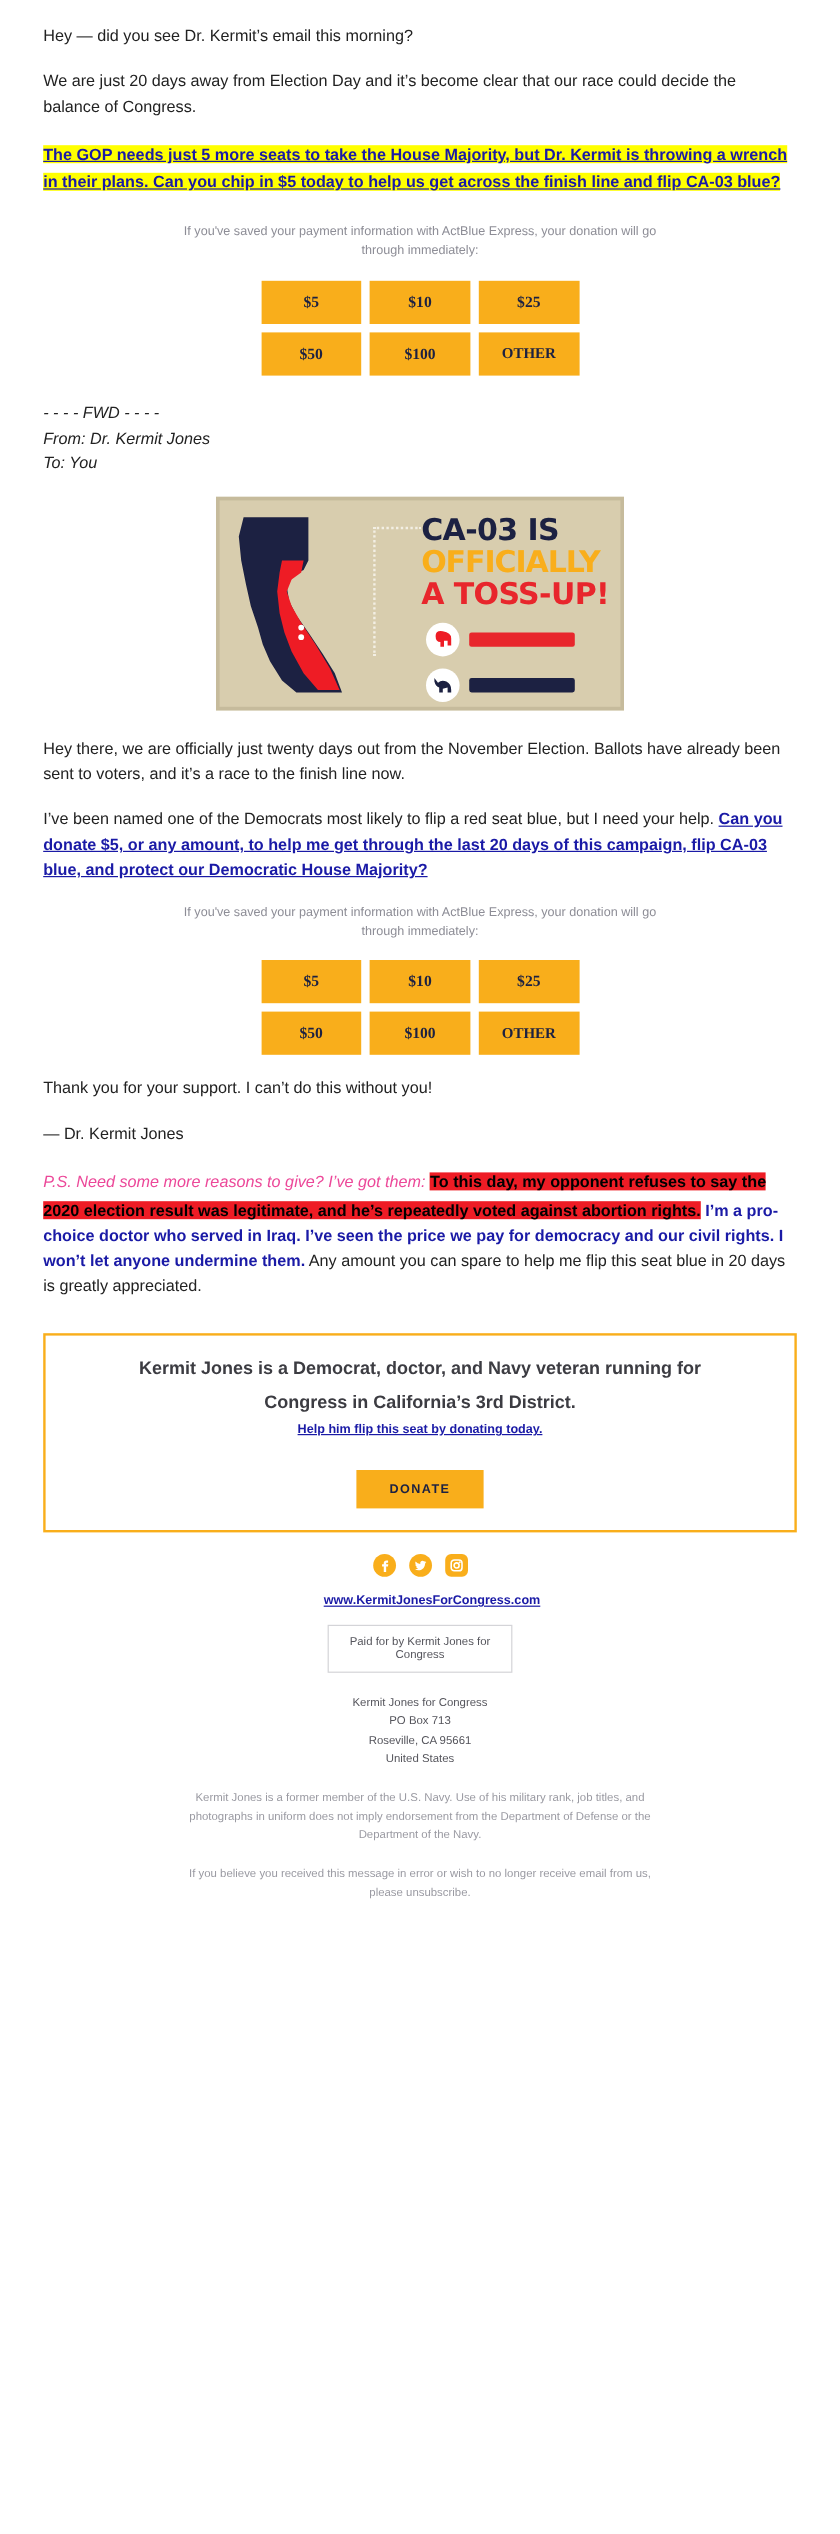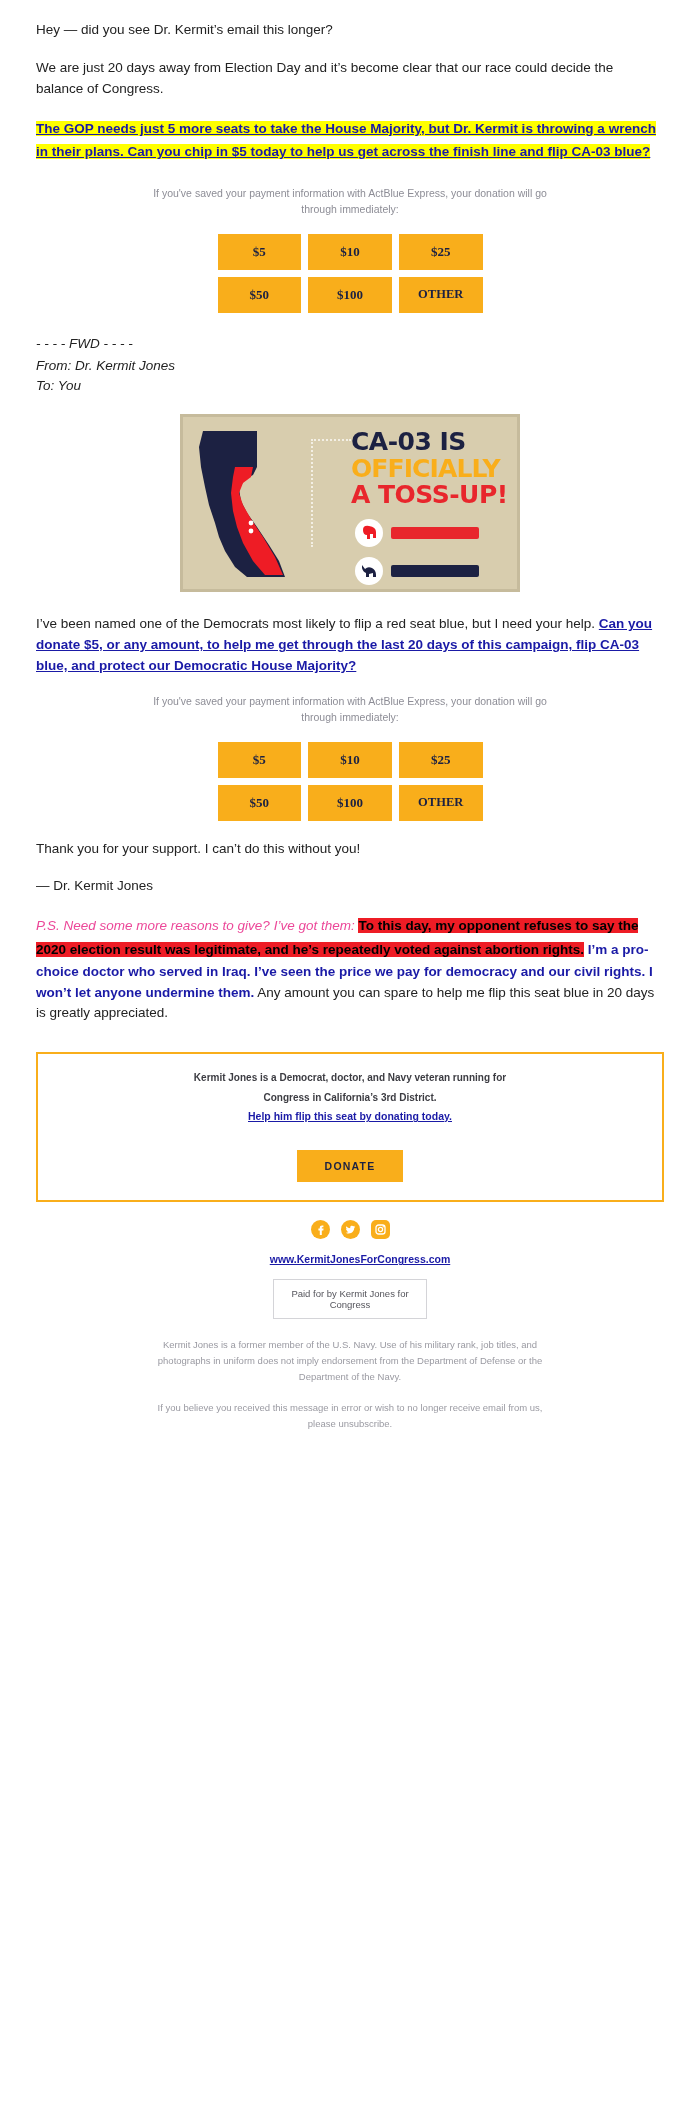--- a/index.html
+++ b/index.html
@@ -172,21 +172,21 @@
   .ps-blue-bold { color: #1a1aa6; font-weight: bold; font-size: 13.5px; }
 
   
   .bio-box {
     border: 2px solid #f9ae1b;
     margin: 28px 36px 18px 36px;
     padding: 16px 22px 18px 22px;
     text-align: center;
   }
   .bio-text {
-    font-size: 10px;
+    font-size: 15px;
     color: #3c3c42;
     line-height: 1.6;
     margin: 0 0 4px 0;
     font-weight: bold;
     text-align: center;
   }
   .bio-link {
     font-size: 10.5px;
     color: #1a1aa6;
     font-weight: bold;
@@ -255,21 +255,21 @@
     max-width: 400px;
   }
   .legal.last { margin-bottom: 20px; }
 </style>
 </head>
 <body>
 
 <div class="email-wrap">
 
   <div class="body-col">
-    <p class="para first-para">Hey — did you see Dr. Kermit’s email this longer?</p>
+    <p class="para first-para">Hey — did you see Dr. Kermit’s email this morning?</p>
     <p class="para">We are just 20 days away from Election Day and it’s become clear that our race could decide the balance of Congress.</p>
     <p class="hl-block">
       <a class="hl-link" href="#">The GOP needs just 5 more seats to take the House Majority, but Dr. Kermit is throwing a wrench in their plans. Can you chip in $5 today to help us get across the finish line and flip CA-03 blue?</a>
     </p>
   </div>
 
   <div class="express-note">If you've saved your payment information with ActBlue Express, your donation will go through immediately:</div>
 
   <div class="donate-grid">
     <div class="donate-row">
@@ -317,20 +317,21 @@
           <svg width="20" height="18" viewBox="0 0 20 18">
               <path d="M3 3 L6 7 Q9 4 13 6 Q17 8 17 13 L17 15 L14 15 L14 11 L10 12 L10 15 L7 15 L7 11 Q4 10 3 6 Z" fill="#1c2142"></path>
             </svg>
         </div>
         <div class="party-bar bar-dem"></div>
       </div>
     </div>
   </div>
 
   <div class="body-col">
+    <p class="para">Hey there, we are officially just twenty days out from the November Election. Ballots have already been sent to voters, and it’s a race to the finish line now.</p>
     <p class="para"><span>I’ve been named one of the Democrats most likely to flip a red seat blue, but I need your help. </span><a class="blue-link" href="#">Can you donate $5, or any amount, to help me get through the last 20 days of this campaign, flip CA-03 blue, and protect our Democratic House Majority?</a></p>
   </div>
 
   <div class="express-note">If you've saved your payment information with ActBlue Express, your donation will go through immediately:</div>
 
   <div class="donate-grid">
     <div class="donate-row">
       <button class="donate-btn">$5</button>
       <button class="donate-btn">$10</button>
       <button class="donate-btn">$25</button>
@@ -372,18 +373,24 @@
           <circle cx="5.5" cy="5.5" r="2.1" fill="none" stroke="#fff" stroke-width="1.3"></circle>
           <circle cx="8.2" cy="2.8" r="0.7" fill="#fff"></circle>
         </svg>
     </span>
   </div>
 
   <a class="site-link" href="#">www.KermitJonesForCongress.com</a>
 
   <div class="paid-box">Paid for by Kermit Jones for Congress</div>
 
+  <div class="addr">
+    <div>Kermit Jones for Congress</div>
+    <div>PO Box 713</div>
+    <div>Roseville, CA 95661</div>
+    <div>United States</div>
+  </div>
 
   <div class="legal">Kermit Jones is a former member of the U.S. Navy. Use of his military rank, job titles, and photographs in uniform does not imply endorsement from the Department of Defense or the Department of the Navy.</div>
 
   <div class="legal last">If you believe you received this message in error or wish to no longer receive email from us, please unsubscribe.</div>
 
 </div>
 
 </body></html>

